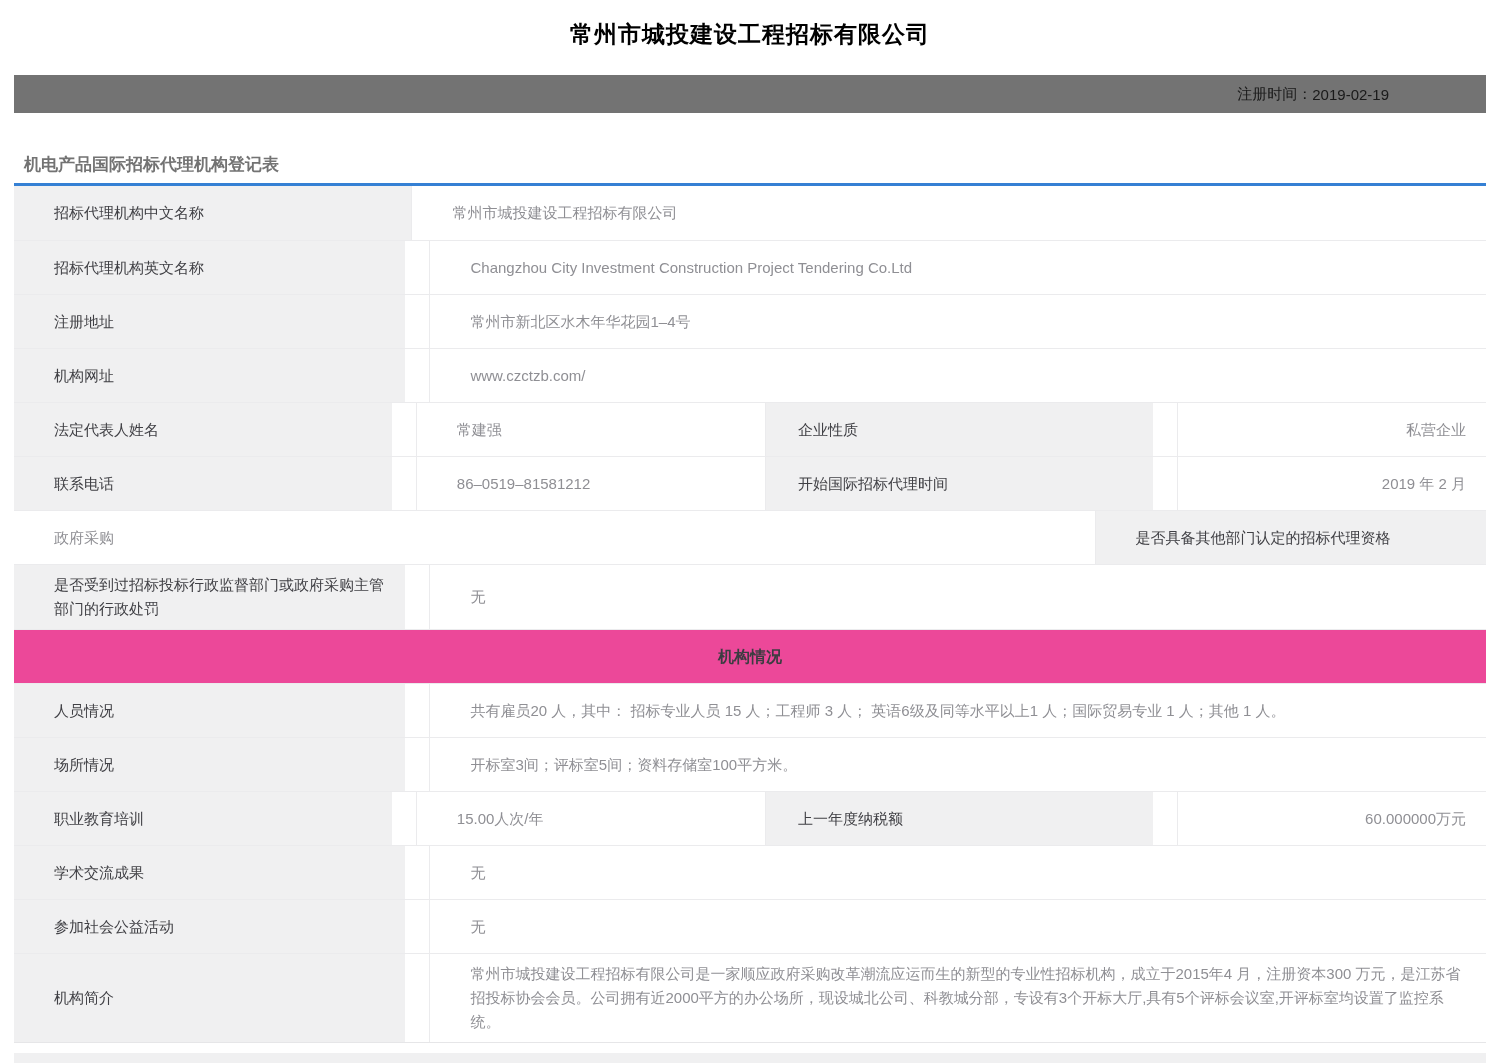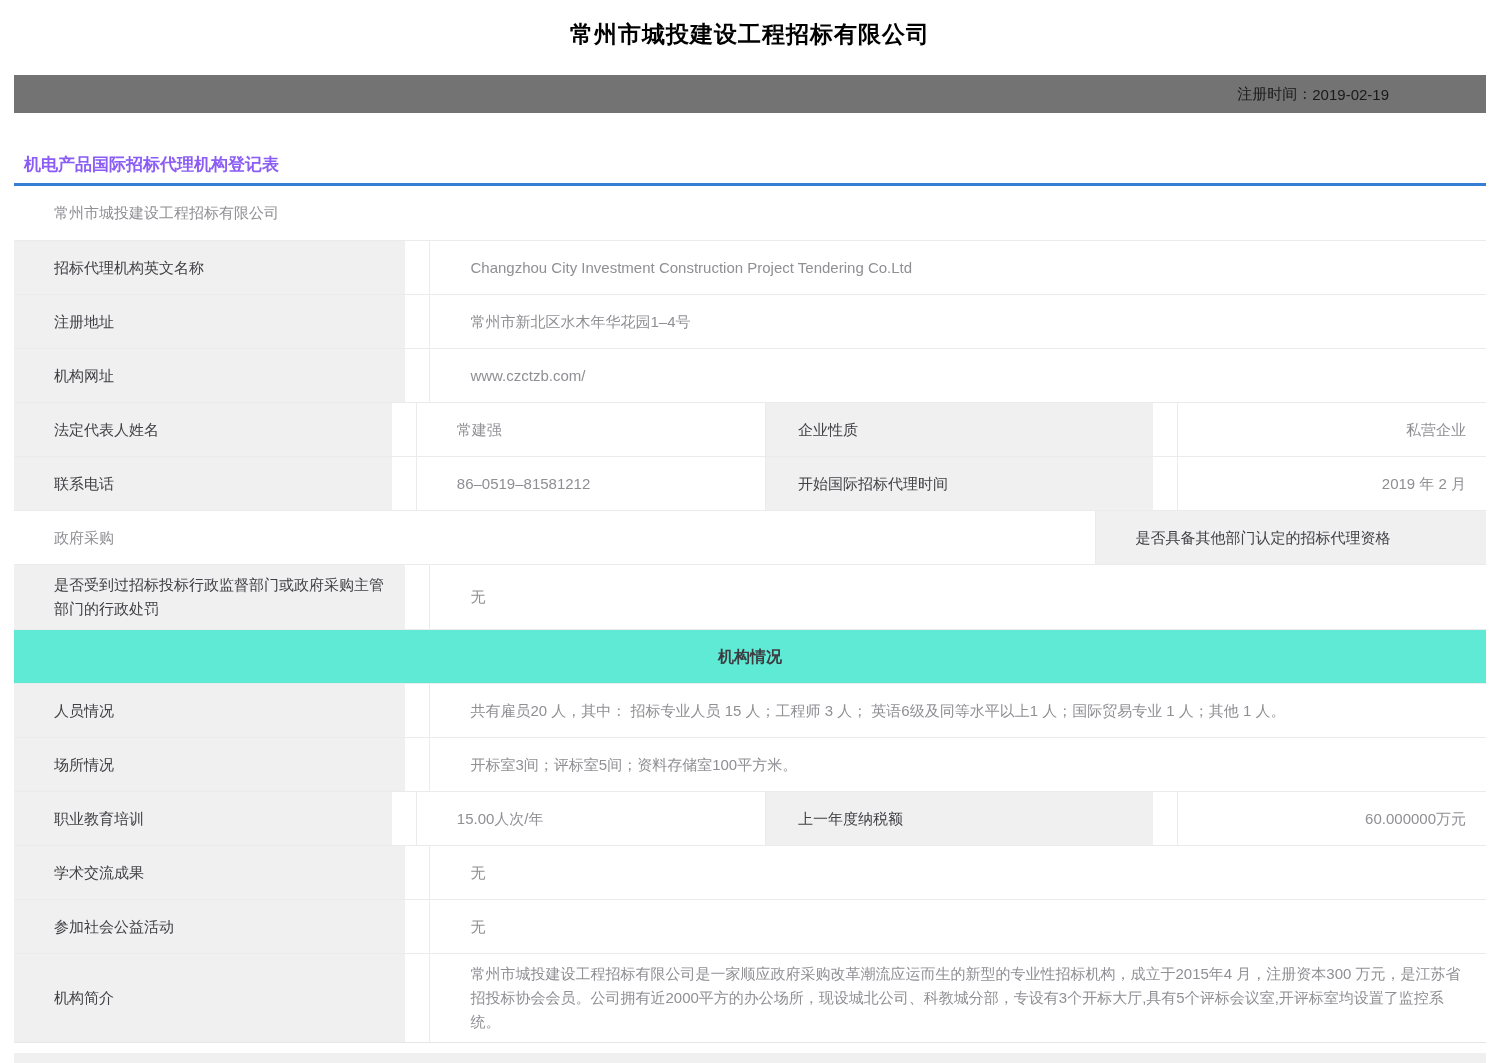--- a/index.html
+++ b/index.html
@@ -30,21 +30,21 @@
     font-size: 15px;
     color: #1a1a1a;
   }
   .reg-bar .reg-label { font-weight: 500; }
   .reg-bar .reg-value { font-weight: 500; text-align: center; }
   .section-title {
     margin: 40px 14px 0 24px;
     height: 20px;
     font-size: 17px;
     font-weight: 700;
-    color: #8b5cf6;
+    color: #737373;
   }
   .table {
     margin: 10px 14px 0 14px;
     border-top: 3px solid #3580d4;
     border-bottom: 1px solid #e6e6e8;
     font-size: 15px;
   }
   .row { display: flex; align-items: stretch; min-height: 54px; }
   .row + .row { border-top: 1px solid #ebebed; gap: 24px; }
   .cell {
@@ -57,21 +57,21 @@
   .cell.lbl { background: #f0f0f1; color: #404045; }
   .cell.val { background: #ffffff; color: #8f8f94; }
   .cell.c1 { width: 27%; }
   .cell.c2 { width: 23.2%; }
   .cell.c3 { width: 27.8%; padding-left: 32px; }
   .cell.c4 { width: 22%; justify-content: flex-end; }
   .cell.wide { width: 73%; }
   .cell.section {
     width: 100%;
     justify-content: center;
-    background: #5eead4;
+    background: #ec4899;
     color: #3c3c41;
     font-weight: 700;
     font-size: 16px;
     padding-left: 20px;
   }
   .bottom-bar {
     position: absolute;
     left: 14px;
     right: 14px;
     top: 1053px;
@@ -88,20 +88,23 @@
 
   <div class="reg-bar">
     <span class="reg-label">注册时间：</span>
     <span class="reg-value">2019-02-19</span>
   </div>
 
   <div class="section-title">机电产品国际招标代理机构登记表</div>
 
   <div class="table" id="table">
       <div class="row">
+        <div class="cell lbl c1">
+          <span>招标代理机构中文名称</span>
+        </div>
         <div class="cell val wide">
           <span>常州市城投建设工程招标有限公司</span>
         </div>
       </div>
       <div class="row">
         <div class="cell lbl c1">
           <span>招标代理机构英文名称</span>
         </div>
         <div class="cell val wide">
           <span>Changzhou City Investment Construction Project Tendering Co.Ltd</span>

